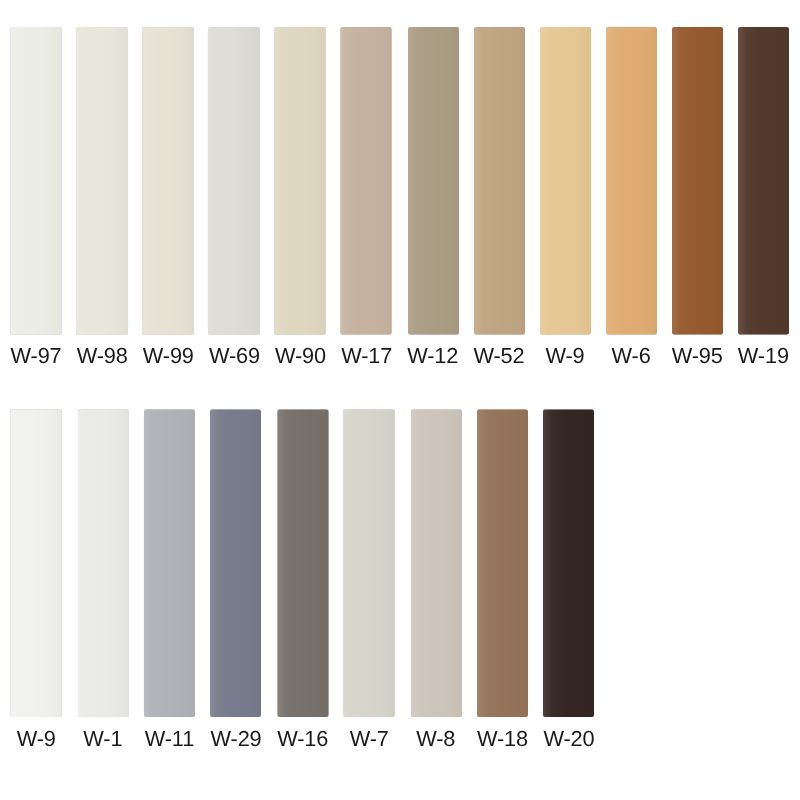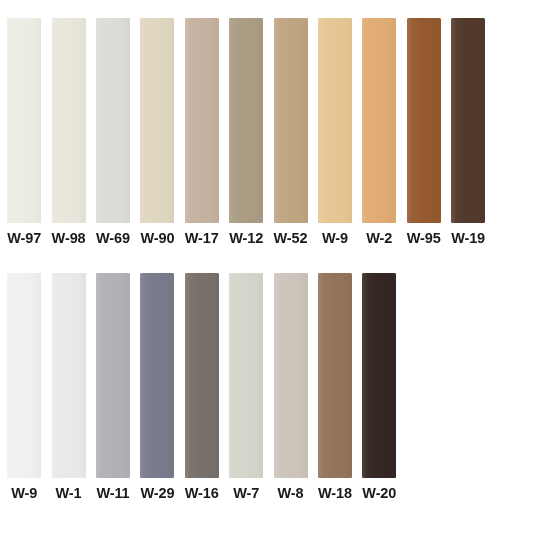--- a/index.html
+++ b/index.html
@@ -69,41 +69,45 @@
         rgba(255,255,255,0.03) 16%,
         rgba(255,255,255,0.00) 45%,
         rgba(0,0,0,0.012) 78%,
         rgba(0,0,0,0.035) 100%);
     pointer-events: none;
   }
 
   .swatch-label {
     margin-top: 8px;
     font-size: 14.5px;
-    font-weight: 700;
+    font-weight: 400;
     color: #1a1a1a;
     letter-spacing: -0.1px;
     line-height: 1;
     white-space: nowrap;
     text-align: center;
   }
 </style>
 </head>
 <body>
 
 <div id="swatch-chart">
 
   <div class="swatch-row" id="row-top">
       <div class="swatch-cell">
         <div class="swatch-chip" style="background-color: rgb(236, 238, 230);"></div>
         <div class="swatch-label">W-97</div>
       </div>
       <div class="swatch-cell">
         <div class="swatch-chip" style="background-color: rgb(233, 231, 219);"></div>
         <div class="swatch-label">W-98</div>
+      </div>
+      <div class="swatch-cell">
+        <div class="swatch-chip" style="background-color: rgb(230, 226, 212);"></div>
+        <div class="swatch-label">W-99</div>
       </div>
       <div class="swatch-cell">
         <div class="swatch-chip" style="background-color: rgb(222, 220, 214);"></div>
         <div class="swatch-label">W-69</div>
       </div>
       <div class="swatch-cell">
         <div class="swatch-chip" style="background-color: rgb(224, 215, 193);"></div>
         <div class="swatch-label">W-90</div>
       </div>
       <div class="swatch-cell">
@@ -117,21 +121,21 @@
       <div class="swatch-cell">
         <div class="swatch-chip" style="background-color: rgb(192, 165, 130);"></div>
         <div class="swatch-label">W-52</div>
       </div>
       <div class="swatch-cell">
         <div class="swatch-chip" style="background-color: rgb(230, 199, 148);"></div>
         <div class="swatch-label">W-9</div>
       </div>
       <div class="swatch-cell">
         <div class="swatch-chip" style="background-color: rgb(224, 172, 115);"></div>
-        <div class="swatch-label">W-2</div>
+        <div class="swatch-label">W-6</div>
       </div>
       <div class="swatch-cell">
         <div class="swatch-chip" style="background-color: rgb(149, 90, 47);"></div>
         <div class="swatch-label">W-95</div>
       </div>
       <div class="swatch-cell">
         <div class="swatch-chip" style="background-color: rgb(82, 57, 44);"></div>
         <div class="swatch-label">W-19</div>
       </div>
     </div>

